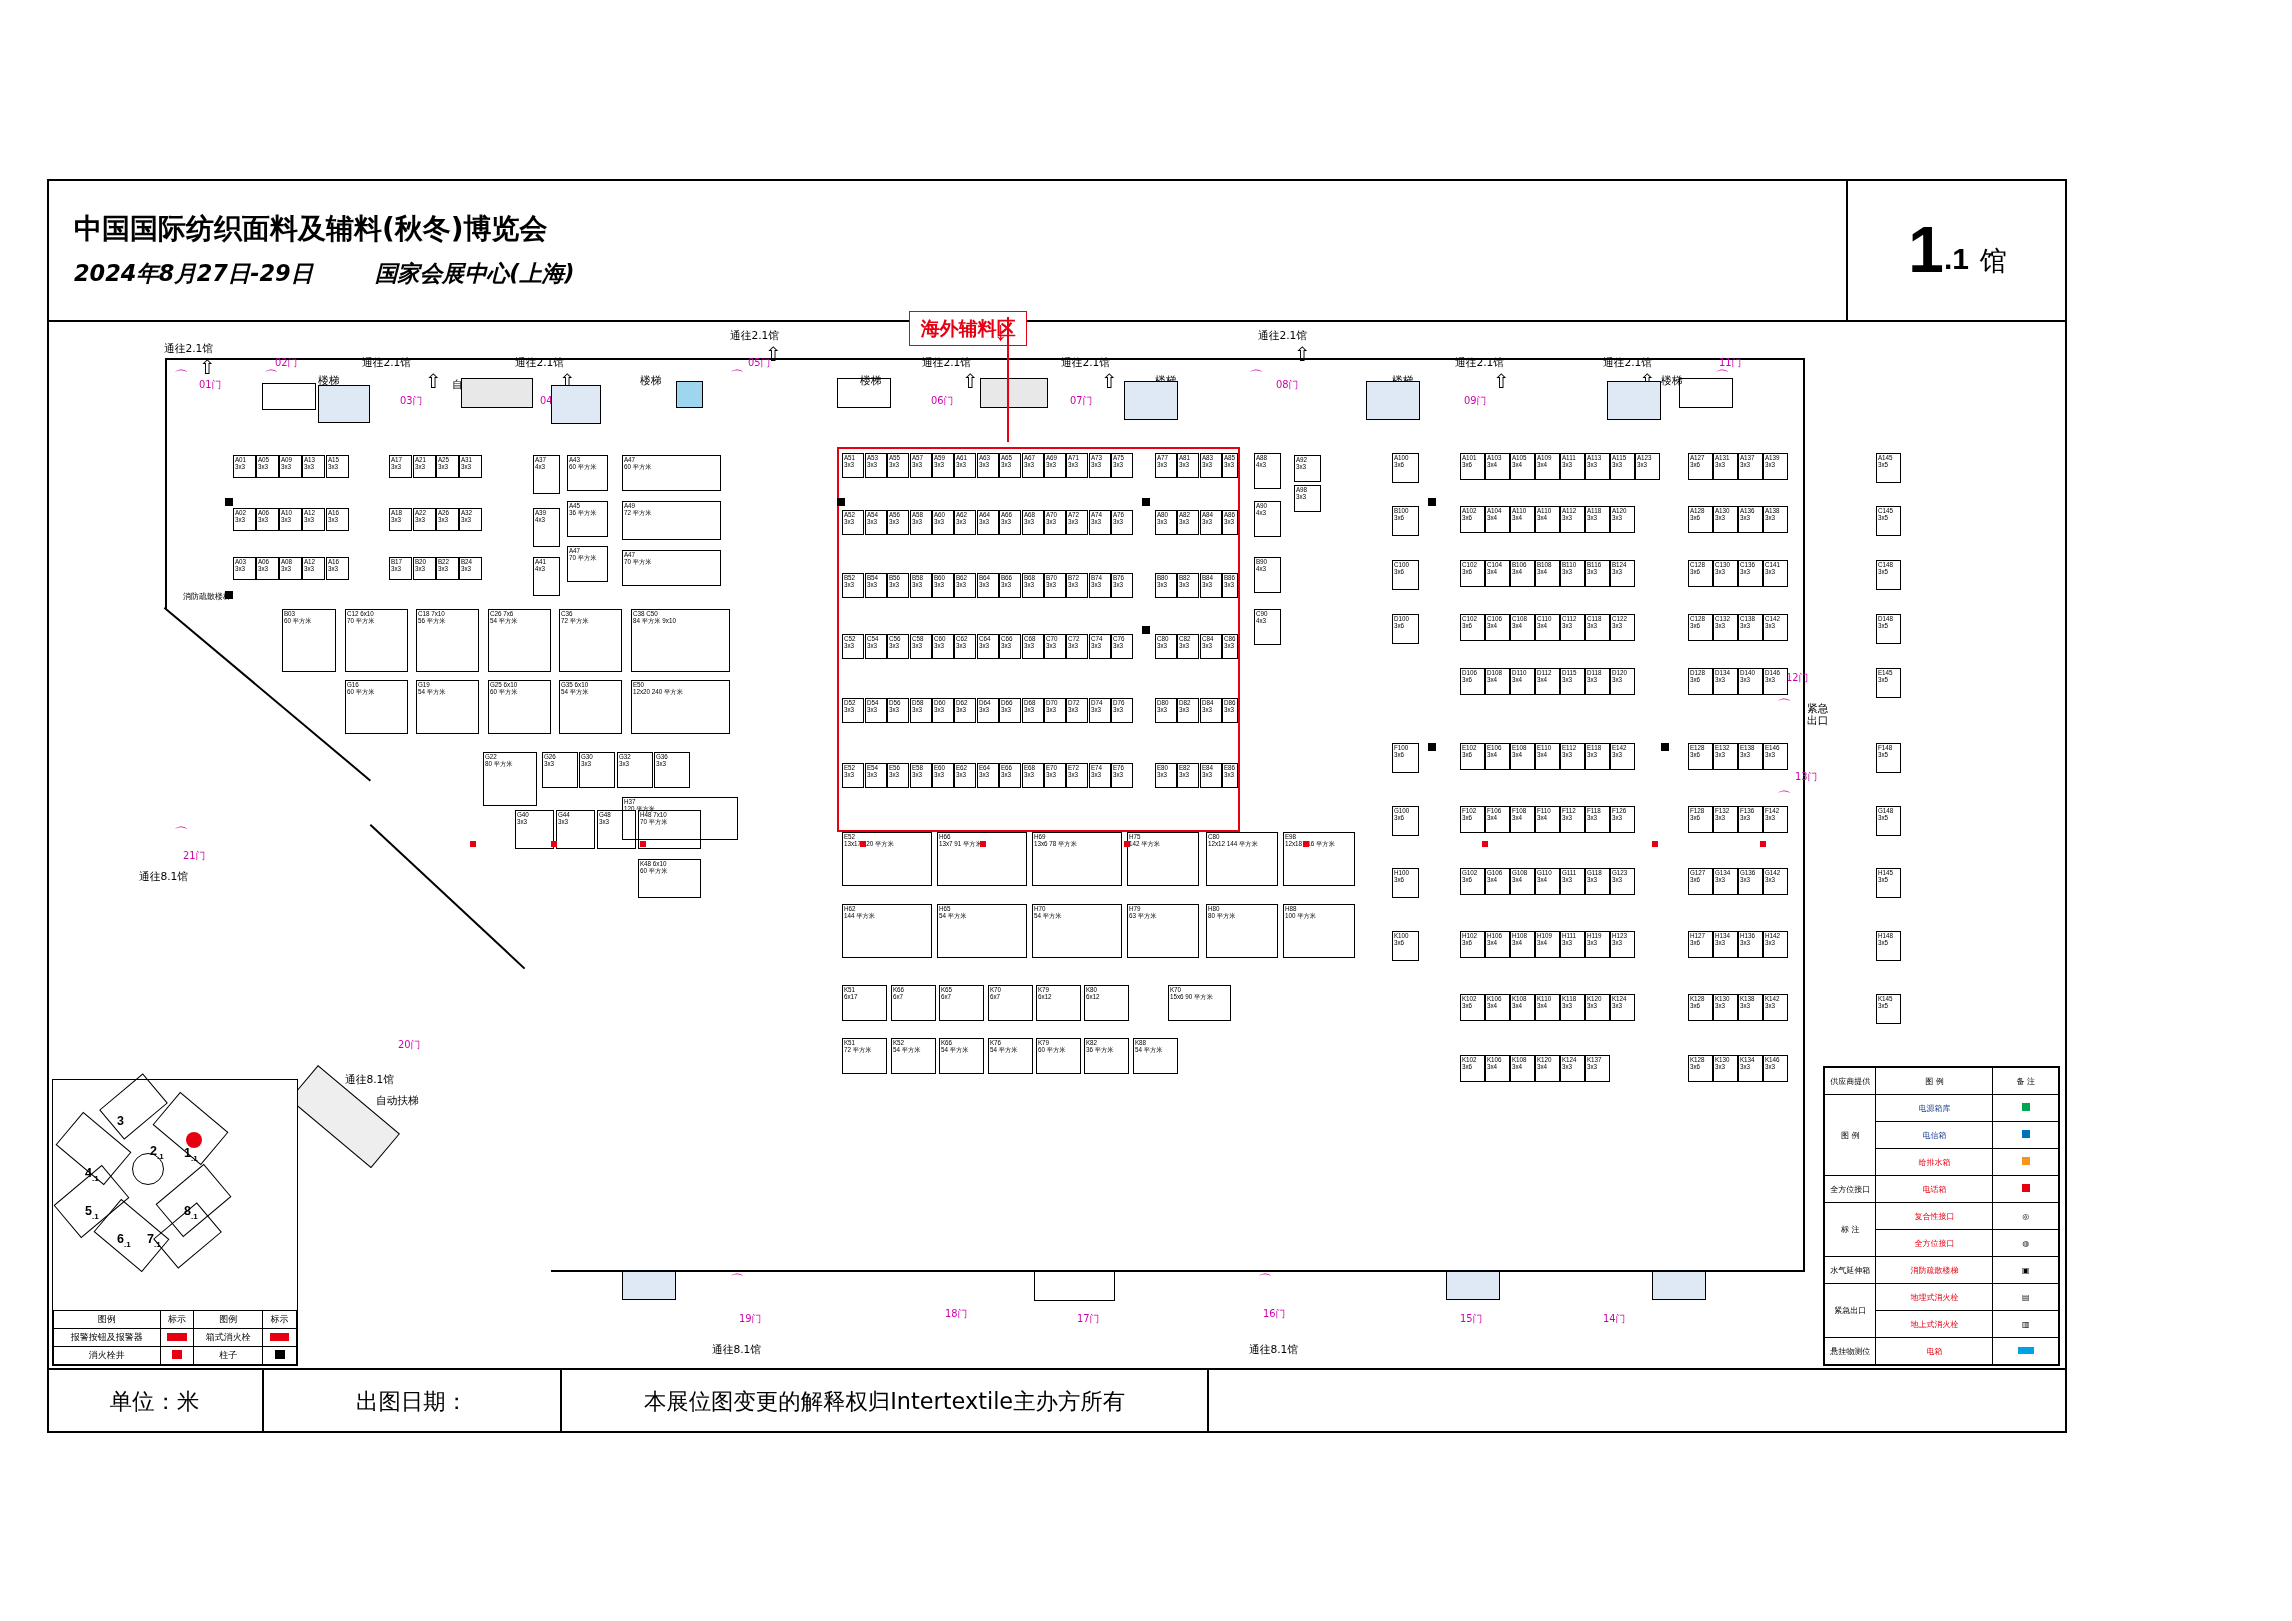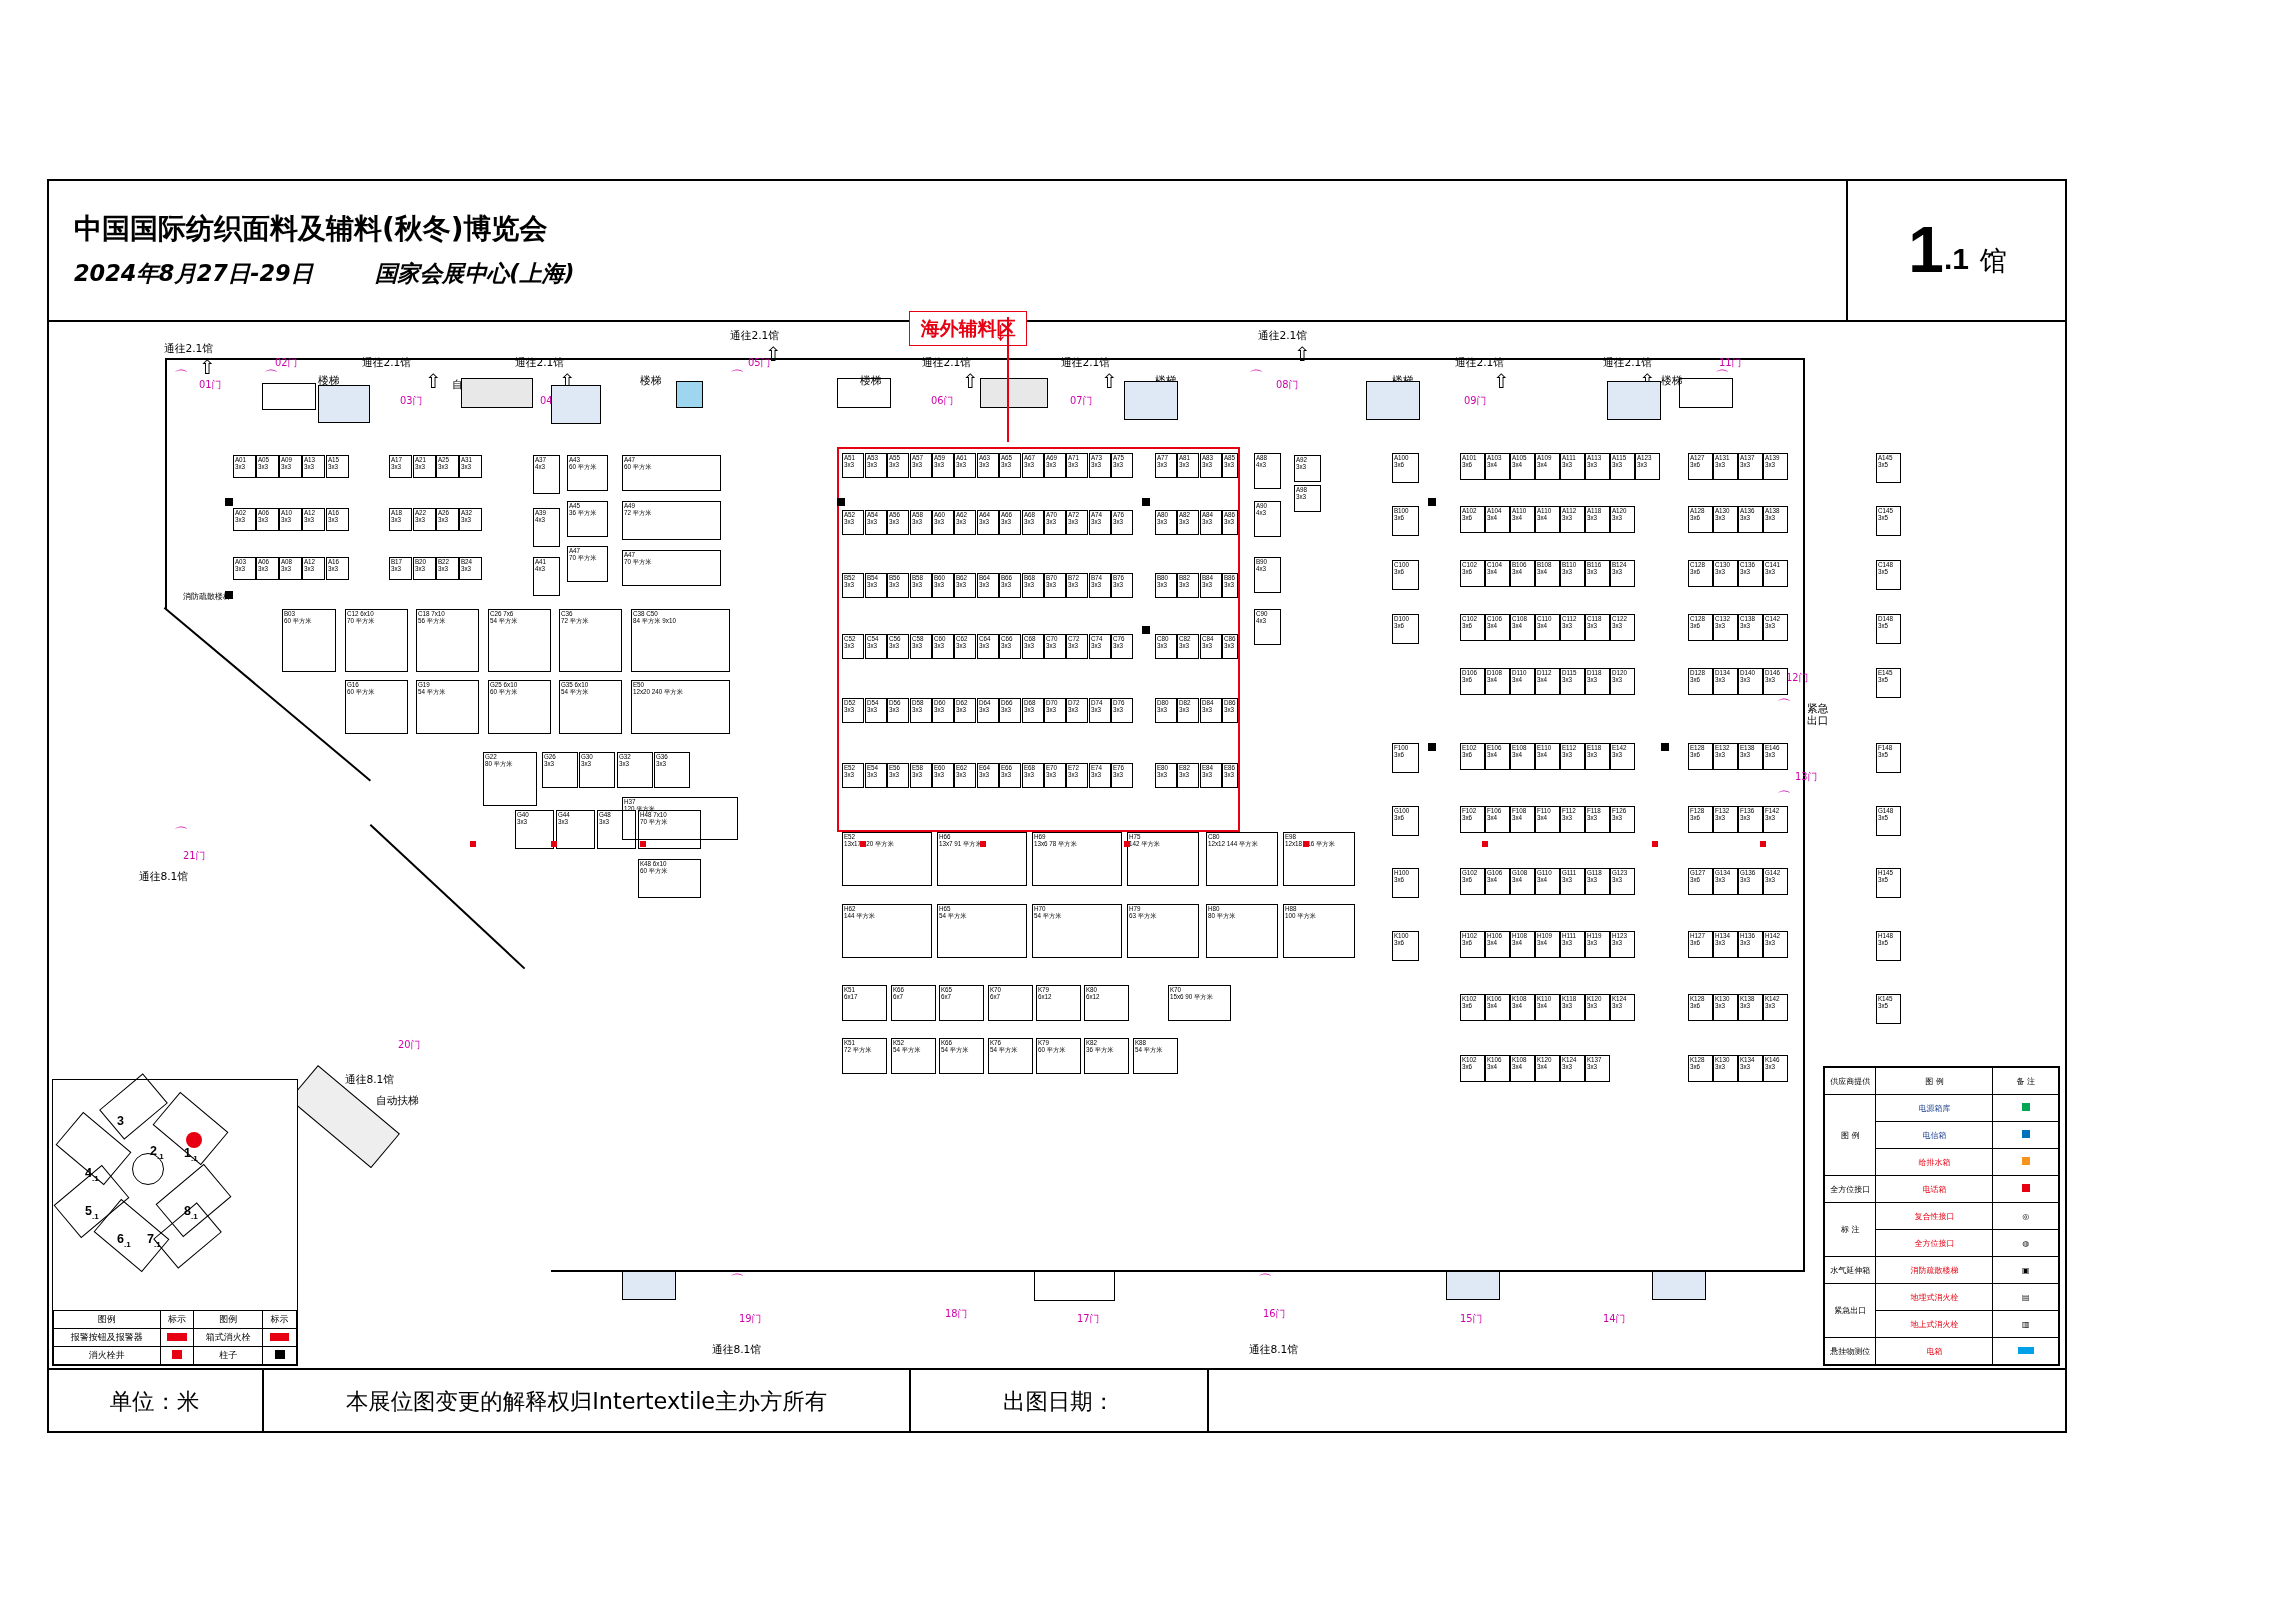--- a/index.html
+++ b/index.html
@@ -92,22 +92,22 @@
     </div>
     <div class="tb-hall">
       <span class="hall-big">1</span>
       <span class="hall-sm">.1</span>
       <span class="hall-suffix">馆</span>
     </div>
   </div>
 
   <div class="bottombar">
     <div class="bb-cell bb-unit">单位：米</div>
+    <div class="bb-cell bb-date">出图日期：</div>
     <div class="bb-cell bb-note2">本展位图变更的解释权归Intertextile主办方所有</div>
-    <div class="bb-cell bb-date">出图日期：</div>
     <div class="bb-cell bb-last"></div>
   </div>
 
   <div class="plan">
 
     <div class="ln" style="left:116px;top:36px;width:1.8px;height:251px;"></div>
     <div class="ln" style="left:116px;top:285px;width:269px;height:1.8px;transform:rotate(40deg);transform-origin:left top;"></div>
     <div class="ln" style="left:54px;top:4.5px;width:1.8px;height:0;"></div>
     <div class="ln" style="left:116px;top:36px;width:1639px;height:1.8px;"></div>
     <div class="ln" style="left:1754px;top:36px;width:1.8px;height:913px;"></div>

